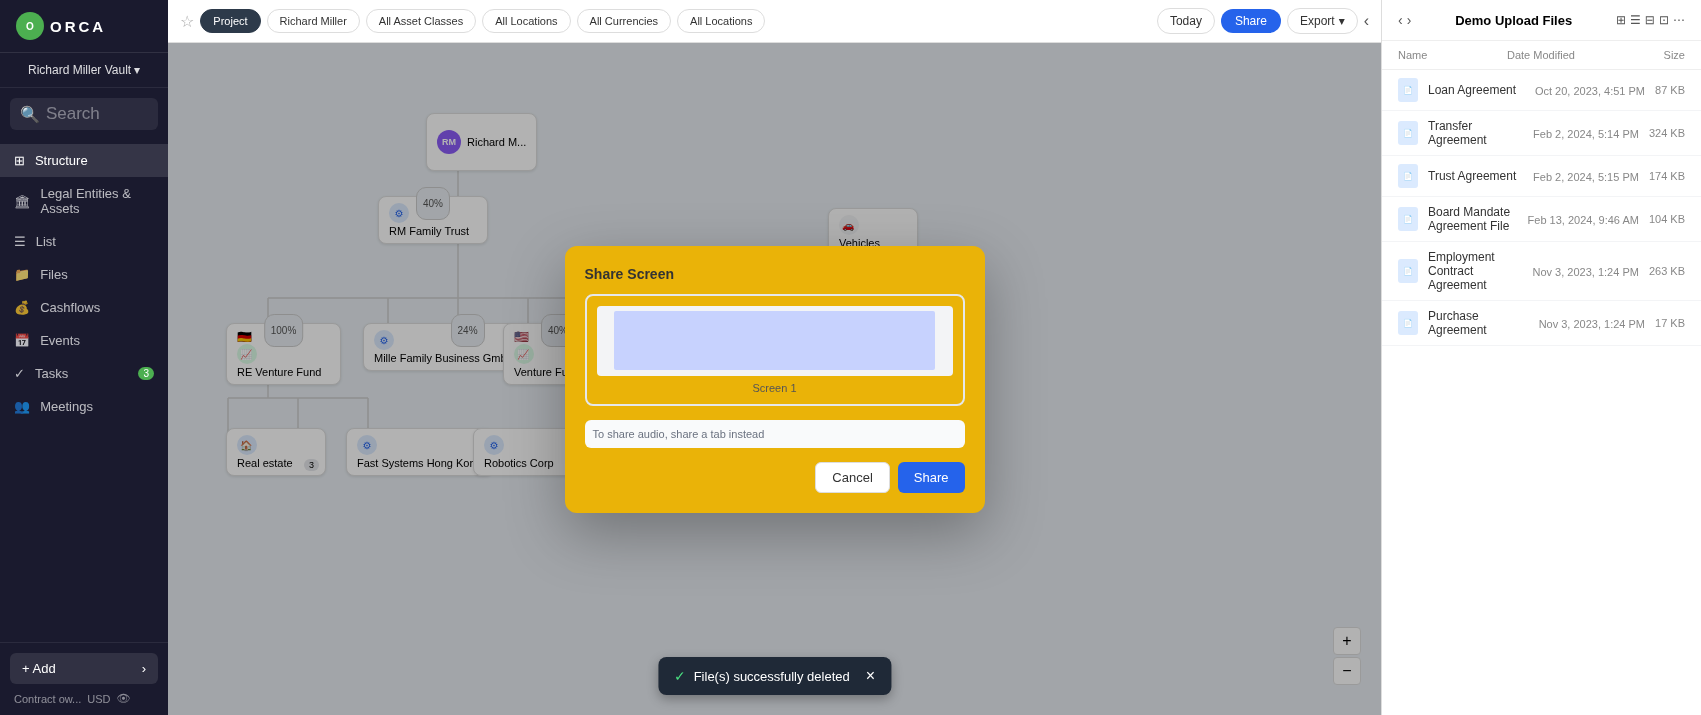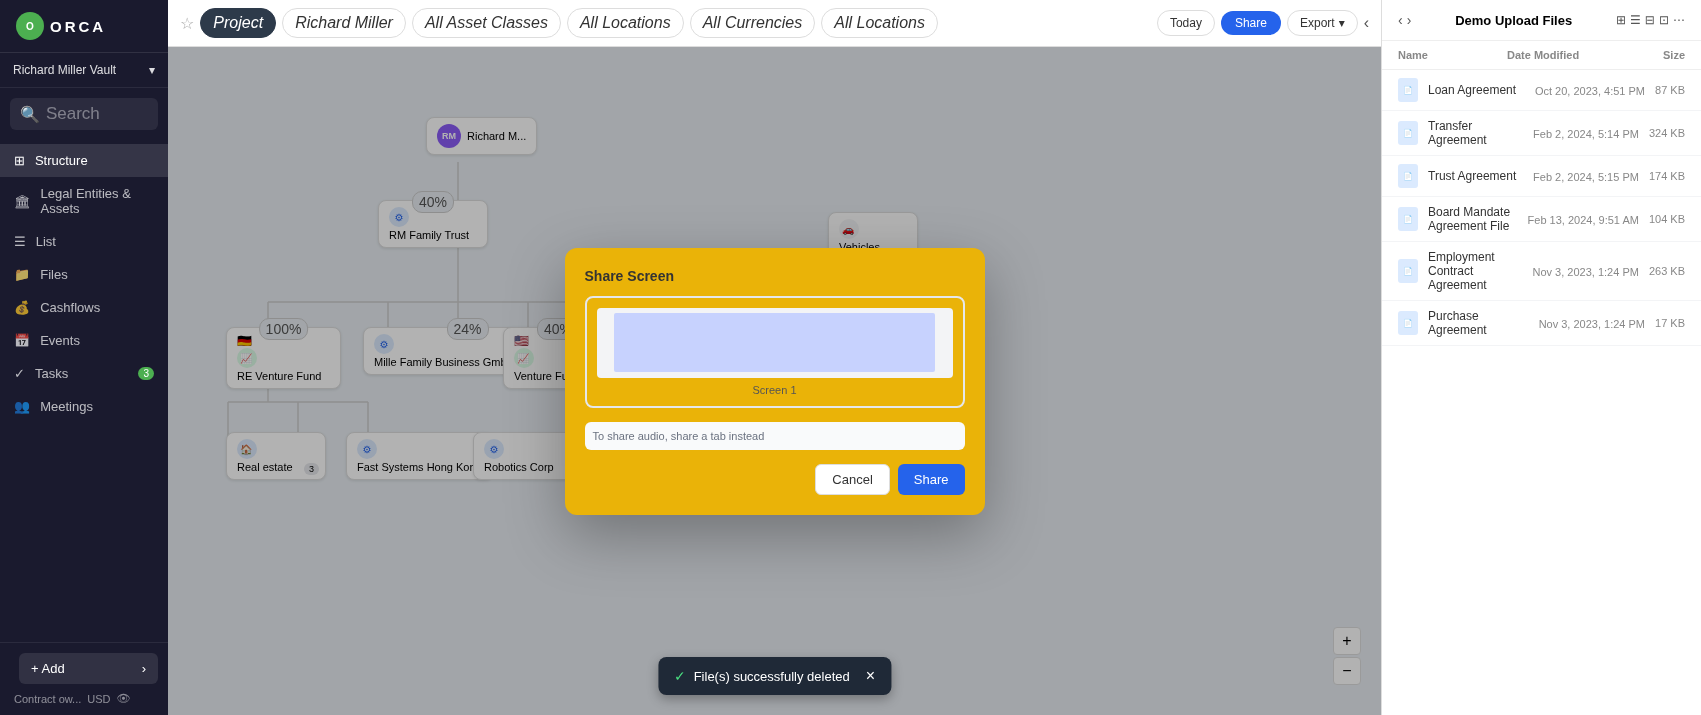--- a/index.html
+++ b/index.html
@@ -25,21 +25,21 @@
       width: 28px; height: 28px;
       background: #4CAF50;
       border-radius: 50%;
       display: flex; align-items: center; justify-content: center;
       font-size: 10px; font-weight: bold; color: white;
     }
     .logo-text { font-size: 15px; font-weight: bold; letter-spacing: 3px; color: white; }
 
     .vault-selector {
       display: flex; align-items: center; justify-content: space-between;
-      padding: 10px 13px;
+      padding: 10px 28px;
       cursor: pointer;
       font-size: 12px;
       color: rgba(255,255,255,0.85);
       border-bottom: 1px solid rgba(255,255,255,0.08);
     }
     .vault-selector span { font-weight: 500; }
 
     .search-box {
       margin: 10px 10px;
       background: rgba(255,255,255,0.08);
@@ -74,21 +74,21 @@
     }
 
     .sidebar-footer {
       padding: 10px;
       border-top: 1px solid rgba(255,255,255,0.08);
     }
     .add-btn {
       display: flex; align-items: center; justify-content: space-between;
       background: rgba(255,255,255,0.1);
       border-radius: 6px; padding: 8px 12px;
-      font-size: 13px; color: white; cursor: pointer; margin-left: 9px;
+      font-size: 13px; color: white; cursor: pointer;
     }
     .account-info {
       display: flex; align-items: center; gap: 6px;
       padding: 8px 4px 0;
       font-size: 11px; color: rgba(255,255,255,0.5);
     }
 
     
     .main-content {
       flex: 1;
@@ -105,25 +105,24 @@
       padding: 8px 12px;
       background: white;
       border-bottom: 1px solid #ddd;
       flex-shrink: 0;
     }
     .toolbar-btn {
       padding: 5px 12px;
       border-radius: 16px;
       border: 1px solid #ddd;
       background: white;
-      font-size: 16px;
+      font-size: 11px;
       cursor: pointer;
       color: #333;
       white-space: nowrap;
-      font-style: italic;
     }
     .toolbar-btn.active {
       background: #2d3a4a;
       color: white;
       border-color: #2d3a4a;
     }
     .star-btn {
       background: none; border: none; cursor: pointer;
       font-size: 16px; color: #aaa;
     }
@@ -165,22 +164,22 @@
       padding: 6px 10px;
       font-size: 11px;
       min-width: 90px;
       box-shadow: 0 1px 3px rgba(0,0,0,0.1);
     }
     .node-badge {
       position: absolute;
       top: -10px; left: 50%;
       transform: translateX(-50%);
       background: #e8edf2; border: 1px solid #ccc;
-      border-radius: 10px; padding: 2px 6px;
-      font-size: 14px; color: #555;
+      border-radius: 10px; padding: 10px 6px;
+      font-size: 10px; color: #555;
     }
     .node-icon {
       width: 20px; height: 20px;
       border-radius: 50%;
       display: flex; align-items: center; justify-content: center;
       font-size: 10px; margin-bottom: 2px;
     }
     .icon-blue { background: #dbeafe; color: #2563eb; }
     .icon-green { background: #dcfce7; color: #16a34a; }
     .icon-orange { background: #fed7aa; color: #ea580c; }
@@ -275,21 +274,21 @@
     .panel-view-btns { display: flex; gap: 4px; }
     .panel-view-btn { background: none; border: none; cursor: pointer; color: #555; font-size: 12px; }
 
     .right-panel-toolbar {
       display: flex; align-items: center; gap: 8px;
       padding: 8px 16px;
       border-bottom: 1px solid #eee;
       font-size: 12px;
     }
     .col-header {
-      font-size: 11px; color: #888; font-weight: 700;
+      font-size: 11px; color: #888; font-weight: 400;
     }
     .file-list { flex: 1; overflow-y: auto; }
     .file-item {
       display: flex; align-items: center; gap: 10px;
       padding: 8px 16px;
       border-bottom: 1px solid #f3f4f6;
       cursor: pointer;
     }
     .file-icon {
       width: 20px; height: 24px;
@@ -322,21 +321,21 @@
       background: none; border: none; color: white;
       cursor: pointer; font-size: 16px; margin-left: 8px;
     }
     .toast-check { color: #4ade80; font-size: 14px; }
 
     
     .rm-node {
       position: absolute;
       background: white;
       border-radius: 8px;
-      padding: 6px 10px;
+      padding: 16px 10px;
       font-size: 11px;
       border: 1px solid #ddd;
       box-shadow: 0 1px 3px rgba(0,0,0,0.1);
       display: flex; align-items: center; gap: 6px;
     }
     .rm-avatar {
       width: 24px; height: 24px; border-radius: 50%;
       background: #8b5cf6; color: white;
       display: flex; align-items: center; justify-content: center;
       font-size: 9px; font-weight: bold;
@@ -605,21 +604,21 @@
         <div class="file-name">Trust Agreement</div>
       </div>
       <div class="file-date">Feb 2, 2024, 5:15 PM</div>
       <div class="file-size">174 KB</div>
     </div>
     <div class="file-item">
       <div class="file-icon">📄</div>
       <div class="file-info">
         <div class="file-name">Board Mandate Agreement File</div>
       </div>
-      <div class="file-date">Feb 13, 2024, 9:51 AM</div>
+      <div class="file-date">Feb 13, 2024, 9:46 AM</div>
       <div class="file-size">104 KB</div>
     </div>
     <div class="file-item">
       <div class="file-icon">📄</div>
       <div class="file-info">
         <div class="file-name">Employment Contract Agreement</div>
       </div>
       <div class="file-date">Nov 3, 2023, 1:24 PM</div>
       <div class="file-size">263 KB</div>
     </div>

